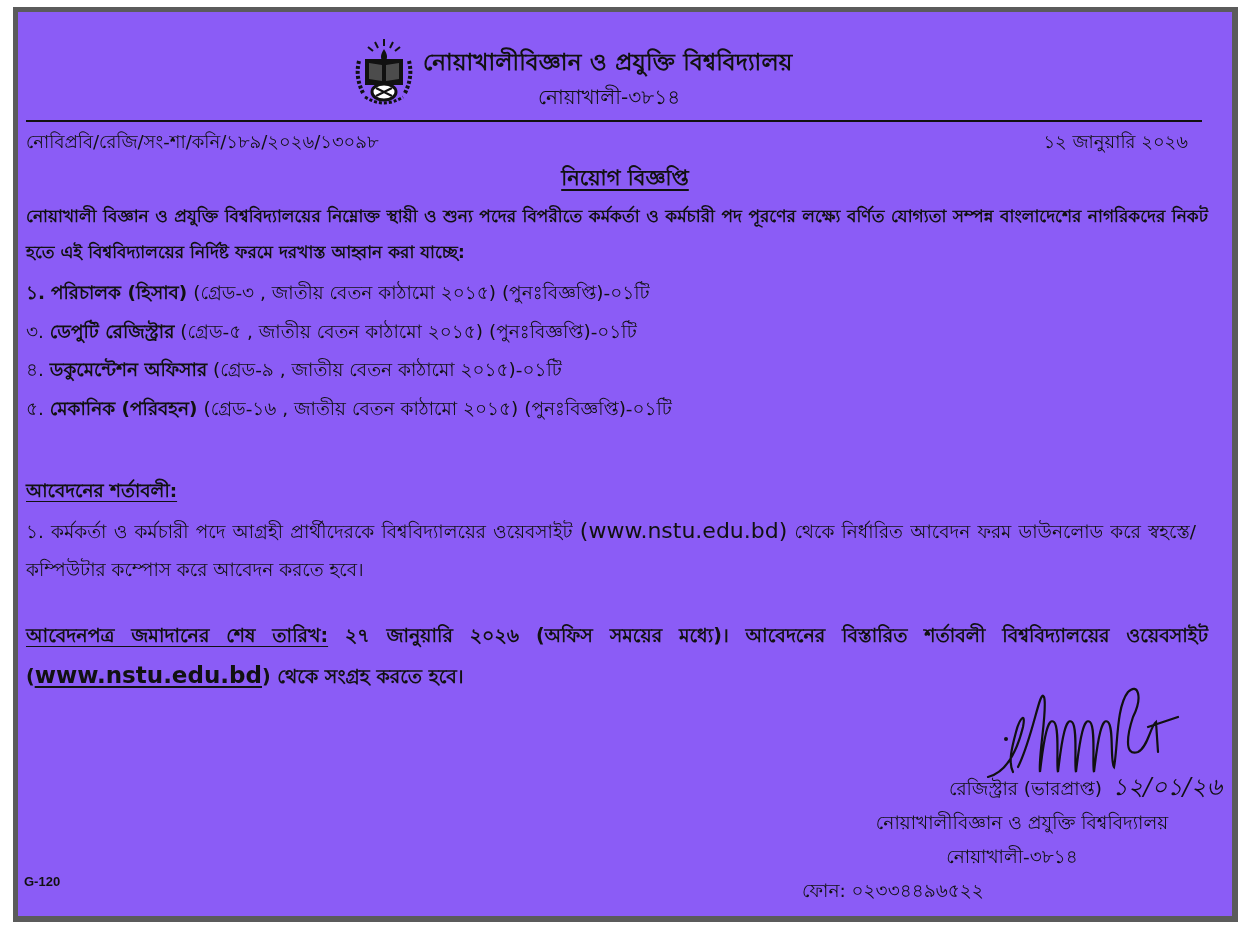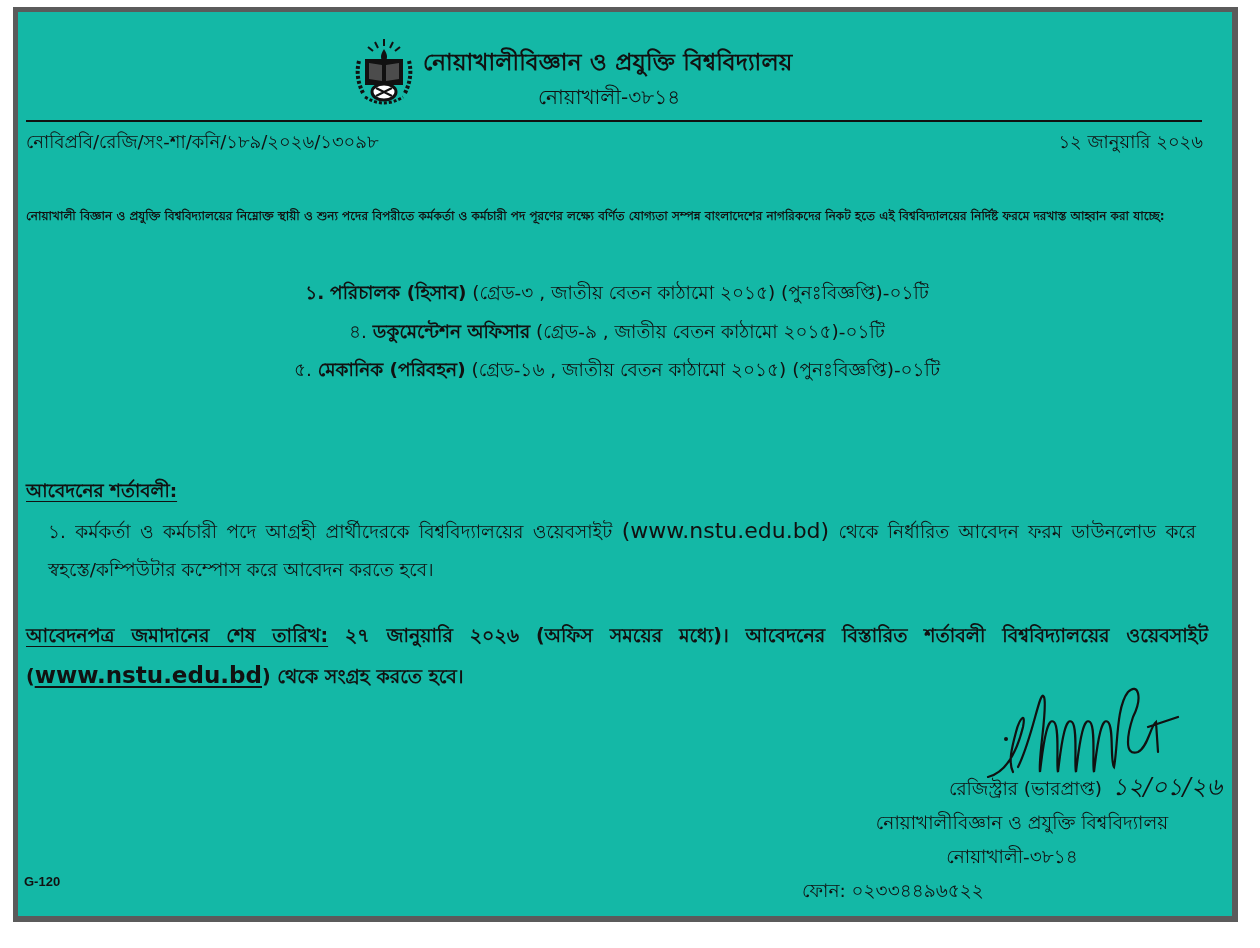--- a/index.html
+++ b/index.html
@@ -17,21 +17,21 @@
     }
     .frame {
       position: absolute;
       left: 13px;
       top: 7px;
       width: 1214px;
       height: 904px;
       border: 5px solid #5b5b5b;
       border-right-width: 6px;
       border-bottom-width: 6px;
-      background: #14b8a6;
+      background: #8b5cf6;
     }
     .header {
       position: absolute;
       left: 0;
       right: 0;
       top: 20px;
       height: 90px;
     }
     .logo {
       position: absolute;
@@ -60,75 +60,73 @@
       position: absolute;
       left: 8px;
       right: 30px;
       top: 108px;
       height: 0;
       border-top: 2px solid #111;
     }
     .memo-row {
       position: absolute;
       left: 8px;
-      right: 29px;
+      right: 44px;
       top: 114px;
       height: 30px;
       font-size: 18px;
     }
     .memo-no { position: absolute; left: 0; top: 2px; white-space: nowrap; }
     .memo-date { position: absolute; right: 0; top: 2px; white-space: nowrap; }
     .title {
       position: absolute;
       left: 0; right: 0;
       top: 150px;
       text-align: center;
       font-size: 21px;
       font-weight: bold;
     }
     .title span { text-decoration: underline; text-underline-offset: 4px; }
     .intro {
       position: absolute;
       left: 8px;
       right: 24px;
       top: 186px;
-      font-size: 12px;
+      font-size: 17px;
       font-weight: bold;
       line-height: 36px;
       text-align: justify;
     }
     .posts {
       position: absolute;
       left: 8px;
       top: 262px;
       right: 24px;
       font-size: 18.5px;
       line-height: 38.5px;
-      text-align: center;
     }
     .post-row { white-space: nowrap; }
     .post-title { font-weight: bold; }
     .cond-head {
       position: absolute;
       left: 8px;
       top: 465px;
       font-size: 18.5px;
       font-weight: bold;
       text-decoration: underline;
       text-underline-offset: 4px;
     }
     .cond-body {
       position: absolute;
       left: 8px;
       right: 36px;
       top: 500px;
       font-size: 18.5px;
       line-height: 38px;
       text-align: justify;
-      margin-left: 22px;
     }
     .url-plain {
       font-family: "DejaVu Sans", sans-serif;
       font-size: 22px;
     }
     .deadline {
       position: absolute;
       left: 8px;
       right: 24px;
       top: 603px;
@@ -215,28 +213,36 @@
     <div class="uni-addr">নোয়াখালী-৩৮১৪</div>
   </div>
 
   <div class="rule"></div>
 
   <div class="memo-row">
     <span class="memo-no">নোবিপ্রবি/রেজি/সং-শা/কনি/১৮৯/২০২৬/১৩০৯৮</span>
     <span class="memo-date">১২ জানুয়ারি ২০২৬</span>
   </div>
 
+  <div class="title">
+    <span>নিয়োগ বিজ্ঞপ্তি</span>
+  </div>
 
   <div class="intro">নোয়াখালী বিজ্ঞান ও প্রযুক্তি বিশ্ববিদ্যালয়ের নিম্নোক্ত স্থায়ী ও শুন্য পদের বিপরীতে কর্মকর্তা ও কর্মচারী পদ পূরণের লক্ষ্যে বর্ণিত যোগ্যতা সম্পন্ন বাংলাদেশের নাগরিকদের নিকট হতে এই বিশ্ববিদ্যালয়ের নির্দিষ্ট ফরমে দরখাস্ত আহ্বান করা যাচ্ছে:</div>
 
   <div class="posts">
     <div class="post-row">
       <span class="post-title">১.</span>
       <span class="post-title">পরিচালক (হিসাব)</span>
       <span>(গ্রেড-৩ , জাতীয় বেতন কাঠামো ২০১৫) (পুনঃবিজ্ঞপ্তি)-০১টি</span>
+    </div>
+    <div class="post-row">
+      <span>৩.</span>
+      <span class="post-title">ডেপুটি রেজিস্ট্রার</span>
+      <span>(গ্রেড-৫ , জাতীয় বেতন কাঠামো ২০১৫) (পুনঃবিজ্ঞপ্তি)-০১টি</span>
     </div>
     <div class="post-row">
       <span>৪.</span>
       <span class="post-title">ডকুমেন্টেশন অফিসার</span>
       <span>(গ্রেড-৯ , জাতীয় বেতন কাঠামো ২০১৫)-০১টি</span>
     </div>
     <div class="post-row">
       <span>৫.</span>
       <span class="post-title">মেকানিক (পরিবহন)</span>
       <span>(গ্রেড-১৬ , জাতীয় বেতন কাঠামো ২০১৫) (পুনঃবিজ্ঞপ্তি)-০১টি</span>

